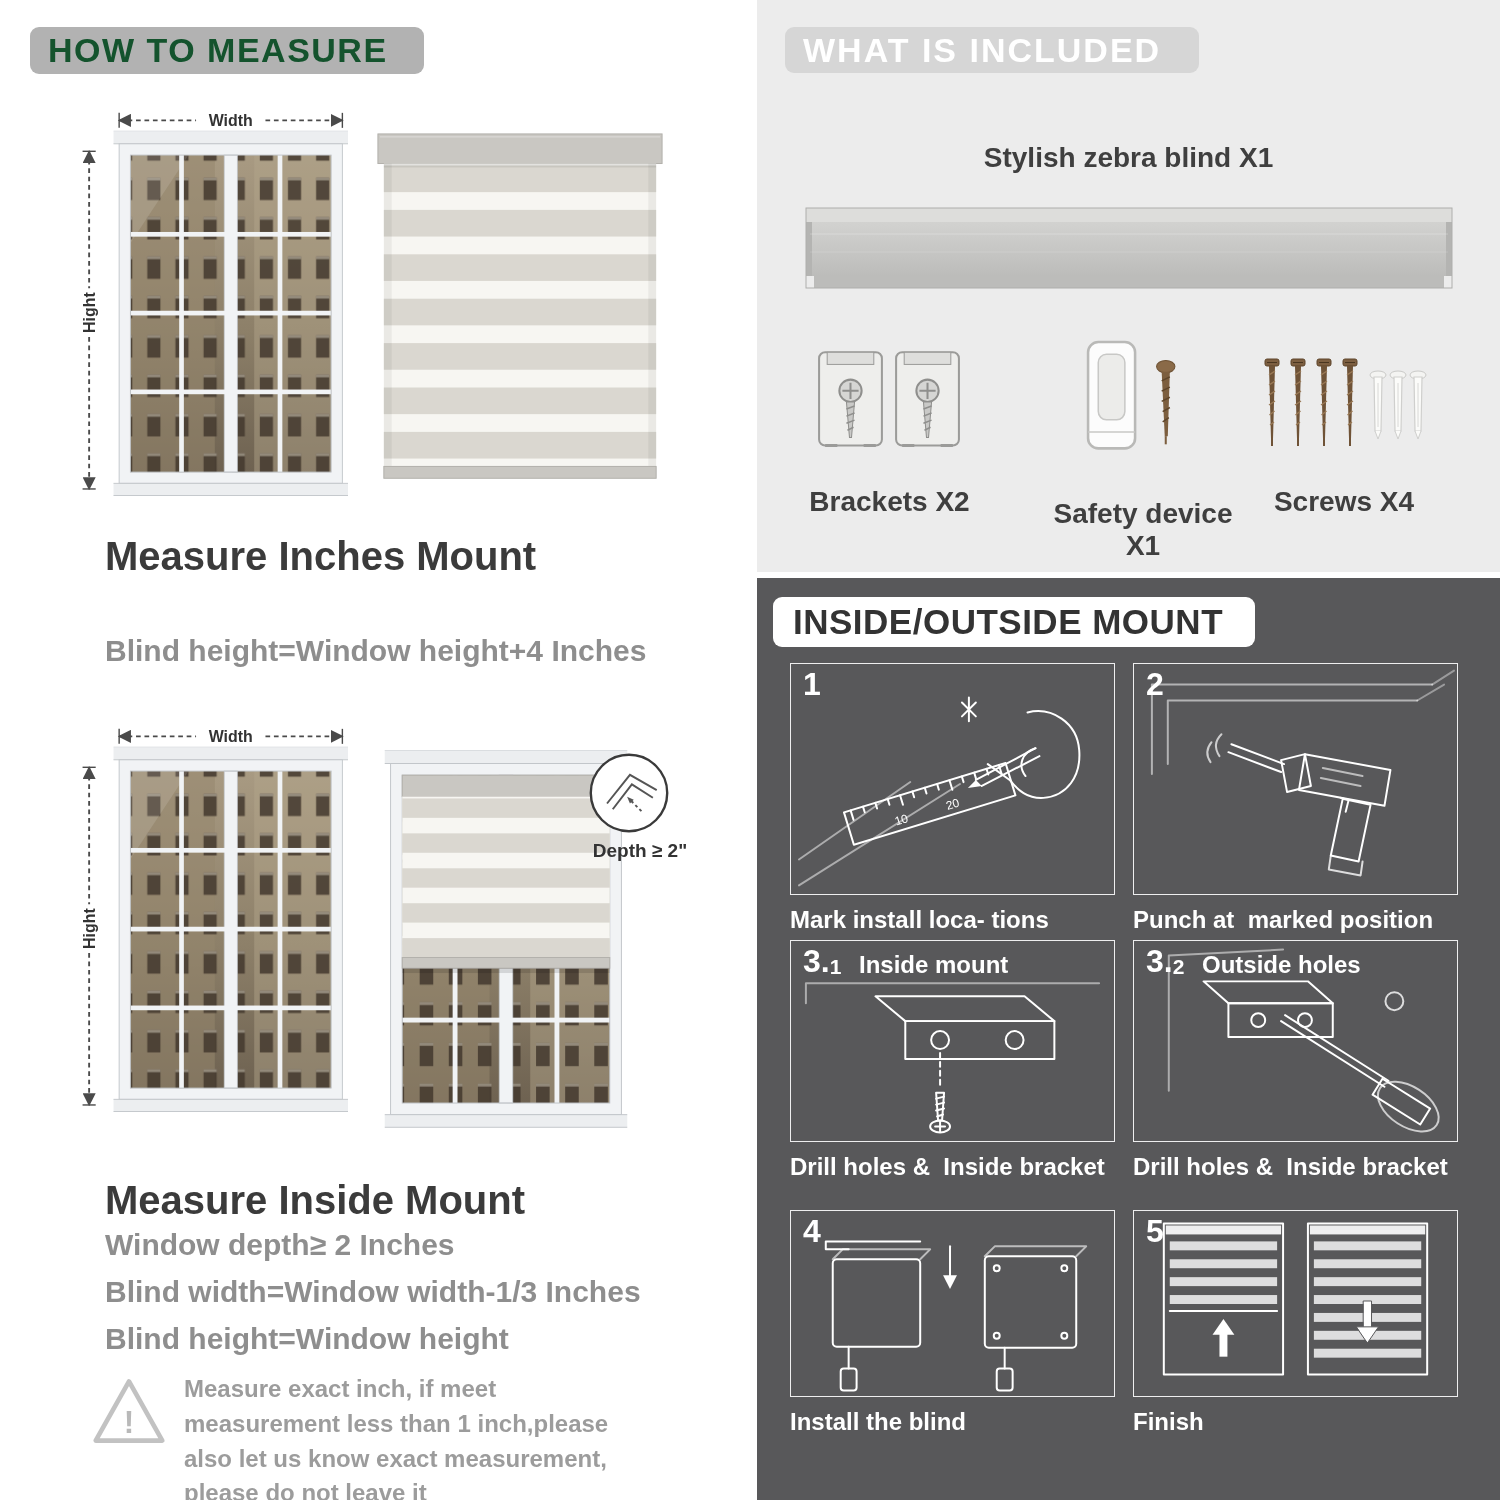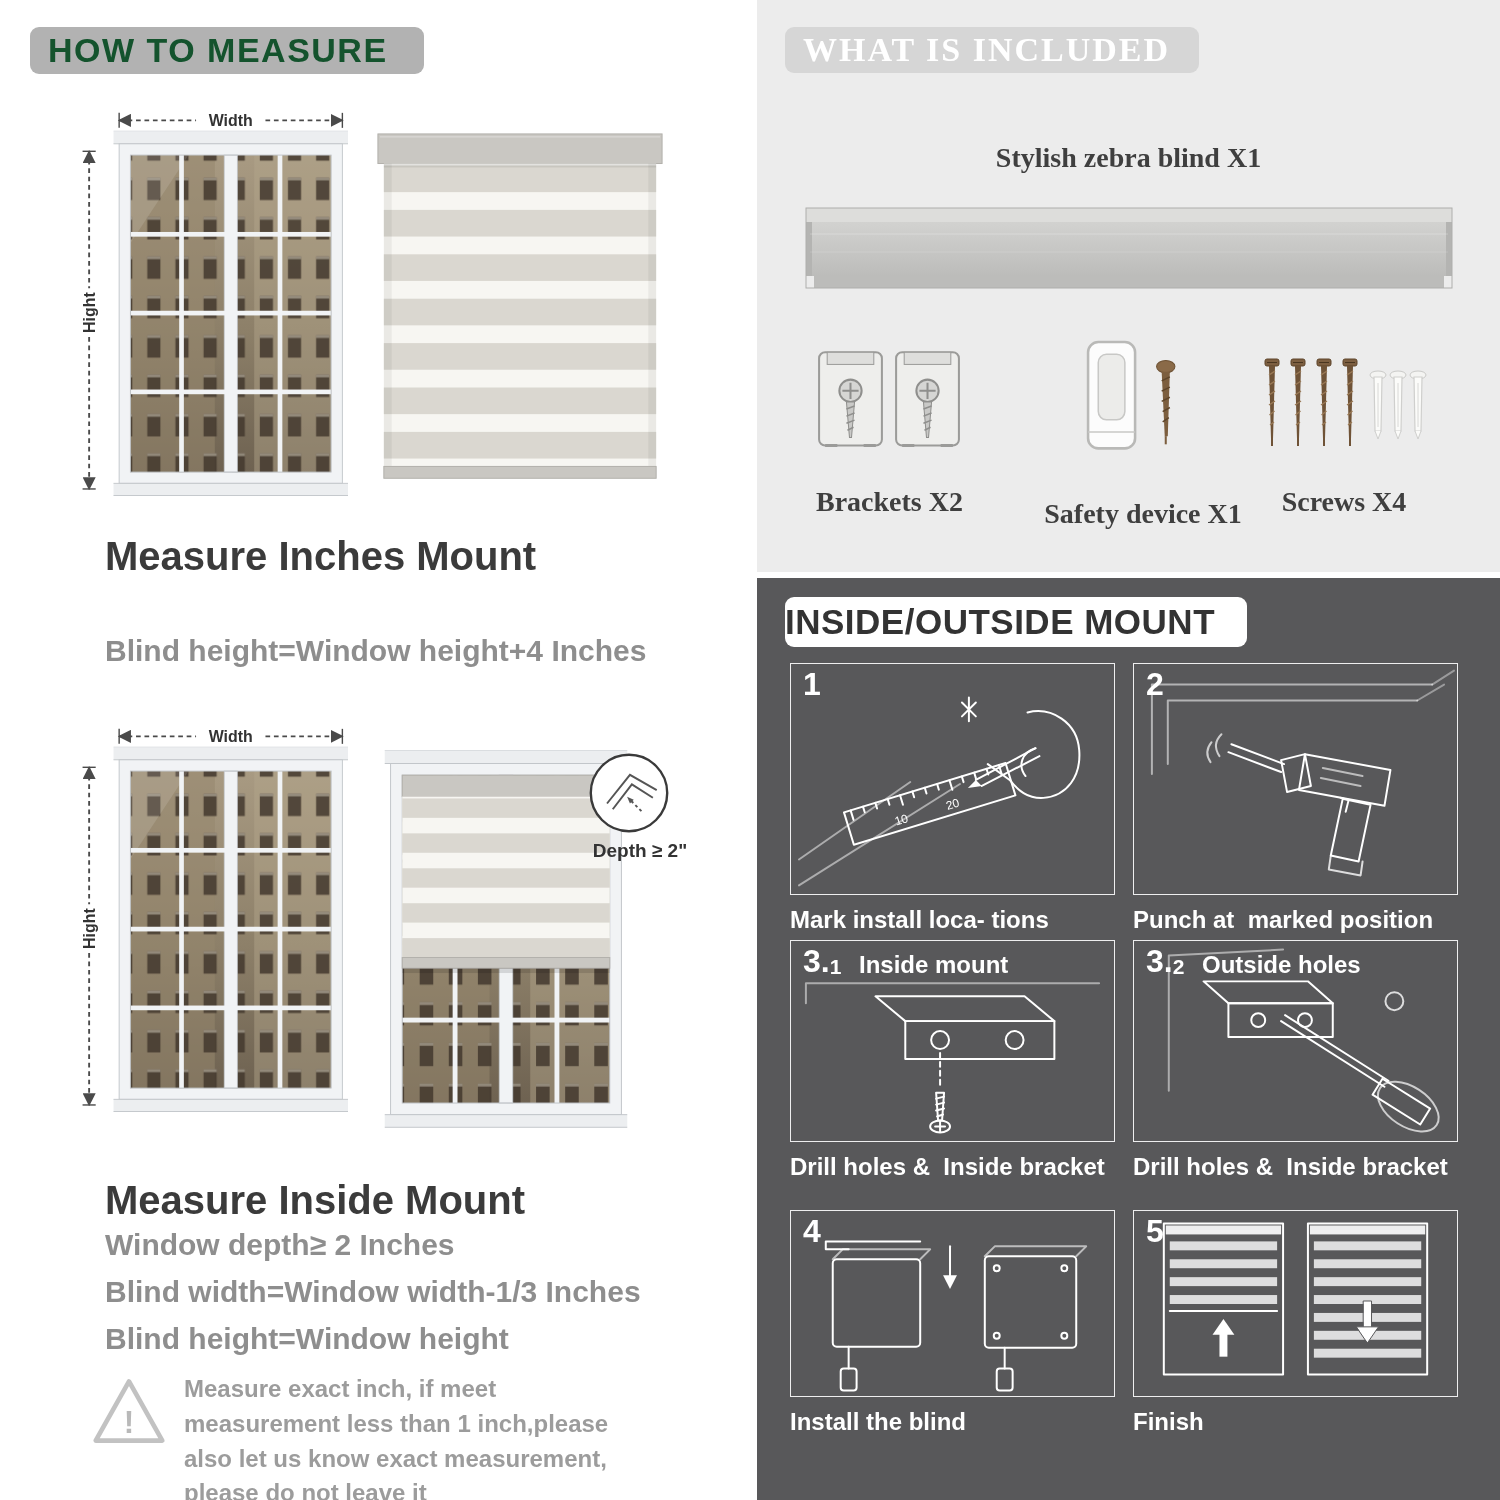--- a/index.html
+++ b/index.html
@@ -18,35 +18,35 @@
   .win2{left:76px;top:726px;width:272px;height:394px;}
   .blind2{left:375px;top:748px;width:262px;height:388px;}
   .h-title{position:absolute;left:105px;font-size:40px;font-weight:bold;color:#3b3b3b;}
   .formula{position:absolute;left:105px;font-size:30px;font-weight:bold;color:#8e8e8e;}
   .depth-circle{position:absolute;left:586px;top:750px;width:86px;height:86px;}
   .depth-label{position:absolute;left:578px;top:840px;width:124px;text-align:center;font-size:19px;font-weight:bold;color:#333;}
   .warn-tri{position:absolute;left:90px;top:1374px;width:78px;height:74px;}
   .warn-text{position:absolute;left:184px;top:1372px;width:468px;font-size:24px;font-weight:bold;color:#9c9c9c;line-height:1.45;}
 
   
-  .included-panel{position:absolute;left:757px;top:0;width:743px;height:572px;background:#ececec;font-family:Liberation Serif, serif;}
+  .included-panel{position:absolute;left:757px;top:0;width:743px;height:572px;background:#ececec;}
   .pill-included{left:28px;top:27px;width:396px;height:46px;background:#d6d6d6;color:#fff;font-size:34px;letter-spacing:2px;padding-left:18px;}
   .product-label{position:absolute;left:0;right:0;top:142px;text-align:center;font-size:28px;font-weight:bold;color:#3f3f3f;}
   .headrail{position:absolute;left:32px;top:200px;width:680px;height:100px;}
   .icon-brackets{position:absolute;left:56px;top:342px;width:152px;height:132px;}
   .icon-safety{position:absolute;left:302px;top:338px;width:144px;height:138px;}
   .icon-screws{position:absolute;left:500px;top:352px;width:175px;height:112px;}
   .item-label{position:absolute;top:486px;text-align:center;font-size:28px;font-weight:bold;color:#3f3f3f;}
   .lbl-brackets{left:40px;width:185px;}
   .lbl-safety{left:280px;width:212px;margin-top:12px;}
   .lbl-screws{left:503px;width:168px;}
 
   
   .mount-panel{position:absolute;left:757px;top:578px;width:743px;height:922px;background:#58585a;}
-  .pill-mount{left:28px;top:19px;width:462px;height:50px;background:#fff;color:#333;font-size:35px;letter-spacing:.5px;}
+  .pill-mount{left:16px;top:19px;width:462px;height:50px;background:#fff;color:#333;font-size:35px;letter-spacing:.5px;padding-left:20px;}
   .step{position:absolute;width:325px;}
   .step-box{position:relative;border:1.5px solid rgba(255,255,255,.9);}
   .art{position:absolute;inset:0;width:100%;height:100%;}
   .step-num{position:absolute;top:4px;left:12px;color:#fff;font-weight:bold;font-size:32px;line-height:1;}
   .num-sub{font-size:21px;position:relative;top:2px;}
   .step-sub{position:absolute;top:10px;left:68px;color:#fff;font-weight:bold;font-size:24px;}
   .step-caption{margin-top:11px;color:#fff;font-weight:bold;font-size:24px;white-space:pre-wrap;}
   .s1{left:33px;top:85px;} .s2{left:376px;top:85px;}
   .s31{left:33px;top:362px;} .s32{left:376px;top:362px;}
   .s4{left:33px;top:632px;} .s5{left:376px;top:632px;}

